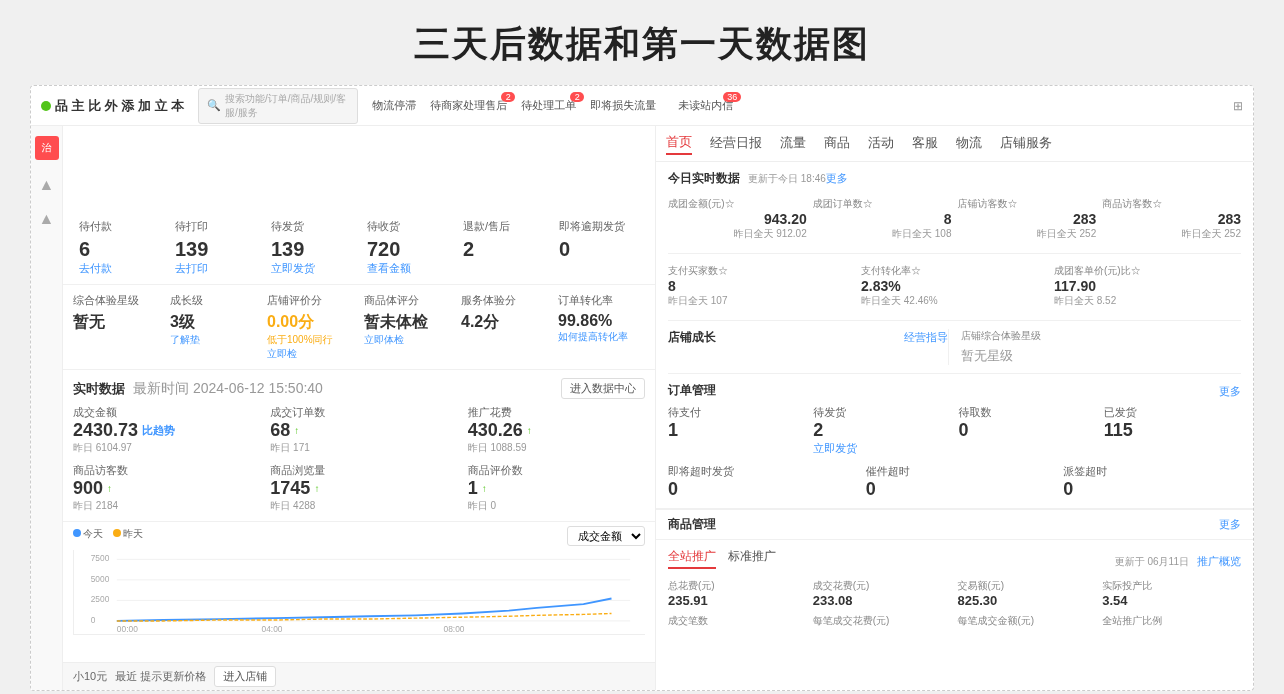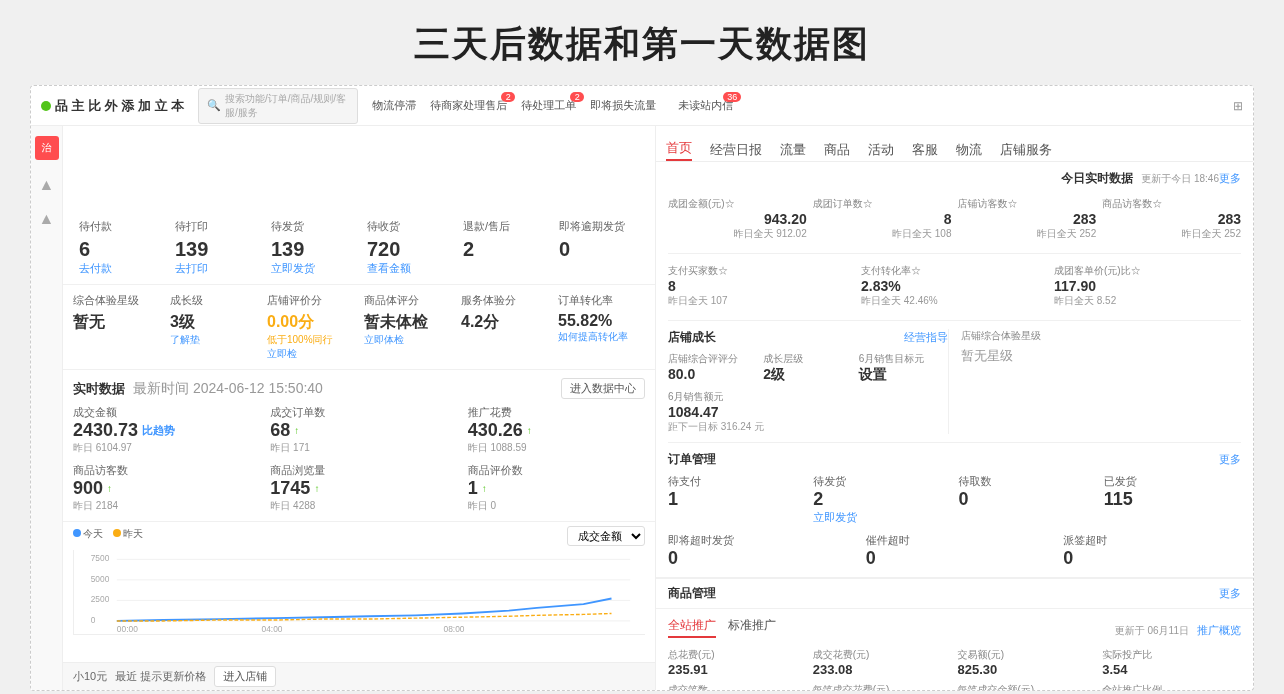--- a/index.html
+++ b/index.html
@@ -97,21 +97,21 @@
       border-right: 1px solid #eee;
       overflow: hidden;
     }
     .right-panel {
       flex: 1;
       overflow: hidden;
     }
     
     .right-nav {
       display: flex;
-      align-items: flex-end;
+      align-items: center;
       border-bottom: 1px solid #eee;
       padding: 0 10px;
       height: 36px;
       gap: 18px;
       background: #fff;
     }
     .right-nav-item {
       font-size: 13px;
       color: #555;
       cursor: pointer;
@@ -254,21 +254,21 @@
       display: inline-block;
       margin-right: 2px;
     }
     
     .right-data {
       padding: 8px 12px;
     }
     .right-section-header {
       display: flex;
       align-items: center;
-      justify-content: flex-end;
+      justify-content: flex-start;
       margin-bottom: 6px;
     }
     .right-section-title {
       font-size: 12px;
       font-weight: bold;
       color: #333;
     }
     .more-link {
       font-size: 11px;
       color: #4096ff;
@@ -546,21 +546,21 @@
               <div class="exp-label">商品体评分</div>
               <div class="exp-value">暂未体检</div>
               <div class="exp-link">立即体检</div>
             </div>
             <div class="exp-item">
               <div class="exp-label">服务体验分</div>
               <div class="exp-value">4.2分</div>
             </div>
             <div class="exp-item">
               <div class="exp-label">订单转化率</div>
-              <div class="exp-value">55.82%</div>
+              <div class="exp-value">99.86%</div>
               <div class="exp-link">如何提高转化率</div>
             </div>
           </div>
 
           <div class="realtime-section">
             <div class="section-header">
               <div style="display:flex;align-items:center;gap:8px;">
                 <span class="section-title">实时数据</span>
                 <span class="section-subtitle">最新时间 2024-06-12 15:50:40</span>
               </div>
@@ -726,51 +726,32 @@
 
       <hr class="divider" style="margin:0 12px;">
 
       <div style="padding:8px 12px;">
         <div style="display:flex;gap:12px;">
           <div style="flex:1;border-right:1px solid #f0f0f0;">
             <div style="display:flex;justify-content:space-between;align-items:center;margin-bottom:6px;">
               <span class="right-section-title">店铺成长</span>
               <span class="more-link">经营指导</span>
             </div>
-            <div style="display:grid;grid-template-columns:repeat(3,1fr);gap:6px;">
-              <div>
-                <div class="growth-stat-label">店铺综合评评分</div>
-                <div class="growth-stat-value">80.0</div>
-              </div>
-              <div>
-                <div class="growth-stat-label">成长层级</div>
-                <div class="growth-stat-value">2级</div>
-              </div>
-              <div>
-                <div class="growth-stat-label">6月销售目标元</div>
-                <div class="growth-stat-value blue-text" style="cursor:pointer;">设置</div>
-              </div>
-              <div style="grid-column:span 2;">
-                <div class="growth-stat-label">6月销售额元</div>
-                <div class="growth-stat-value">1084.47</div>
-                <div class="growth-stat-sub">距下一目标 316.24 元</div>
-              </div>
-            </div>
           </div>
           <div style="flex:1;">
             <div class="growth-stat-label">店铺综合体验星级</div>
             <div class="no-star">暂无星级</div>
           </div>
         </div>
       </div>
 
       <hr class="divider" style="margin:0 12px;">
 
       <div class="order-mgmt">
-        <div style="display:flex;justify-content:space-between;align-items:center;margin-bottom:6px;">
+        <div style="display:flex;justify-content:space-between;align-items:flex-end;margin-bottom:6px;">
           <span class="right-section-title">订单管理</span>
           <span class="more-link">更多</span>
         </div>
         <div class="order-grid">
           <div>
             <div class="order-item-label">待支付</div>
             <div class="order-item-value">1</div>
           </div>
           <div>
             <div class="order-item-label">待发货</div>

